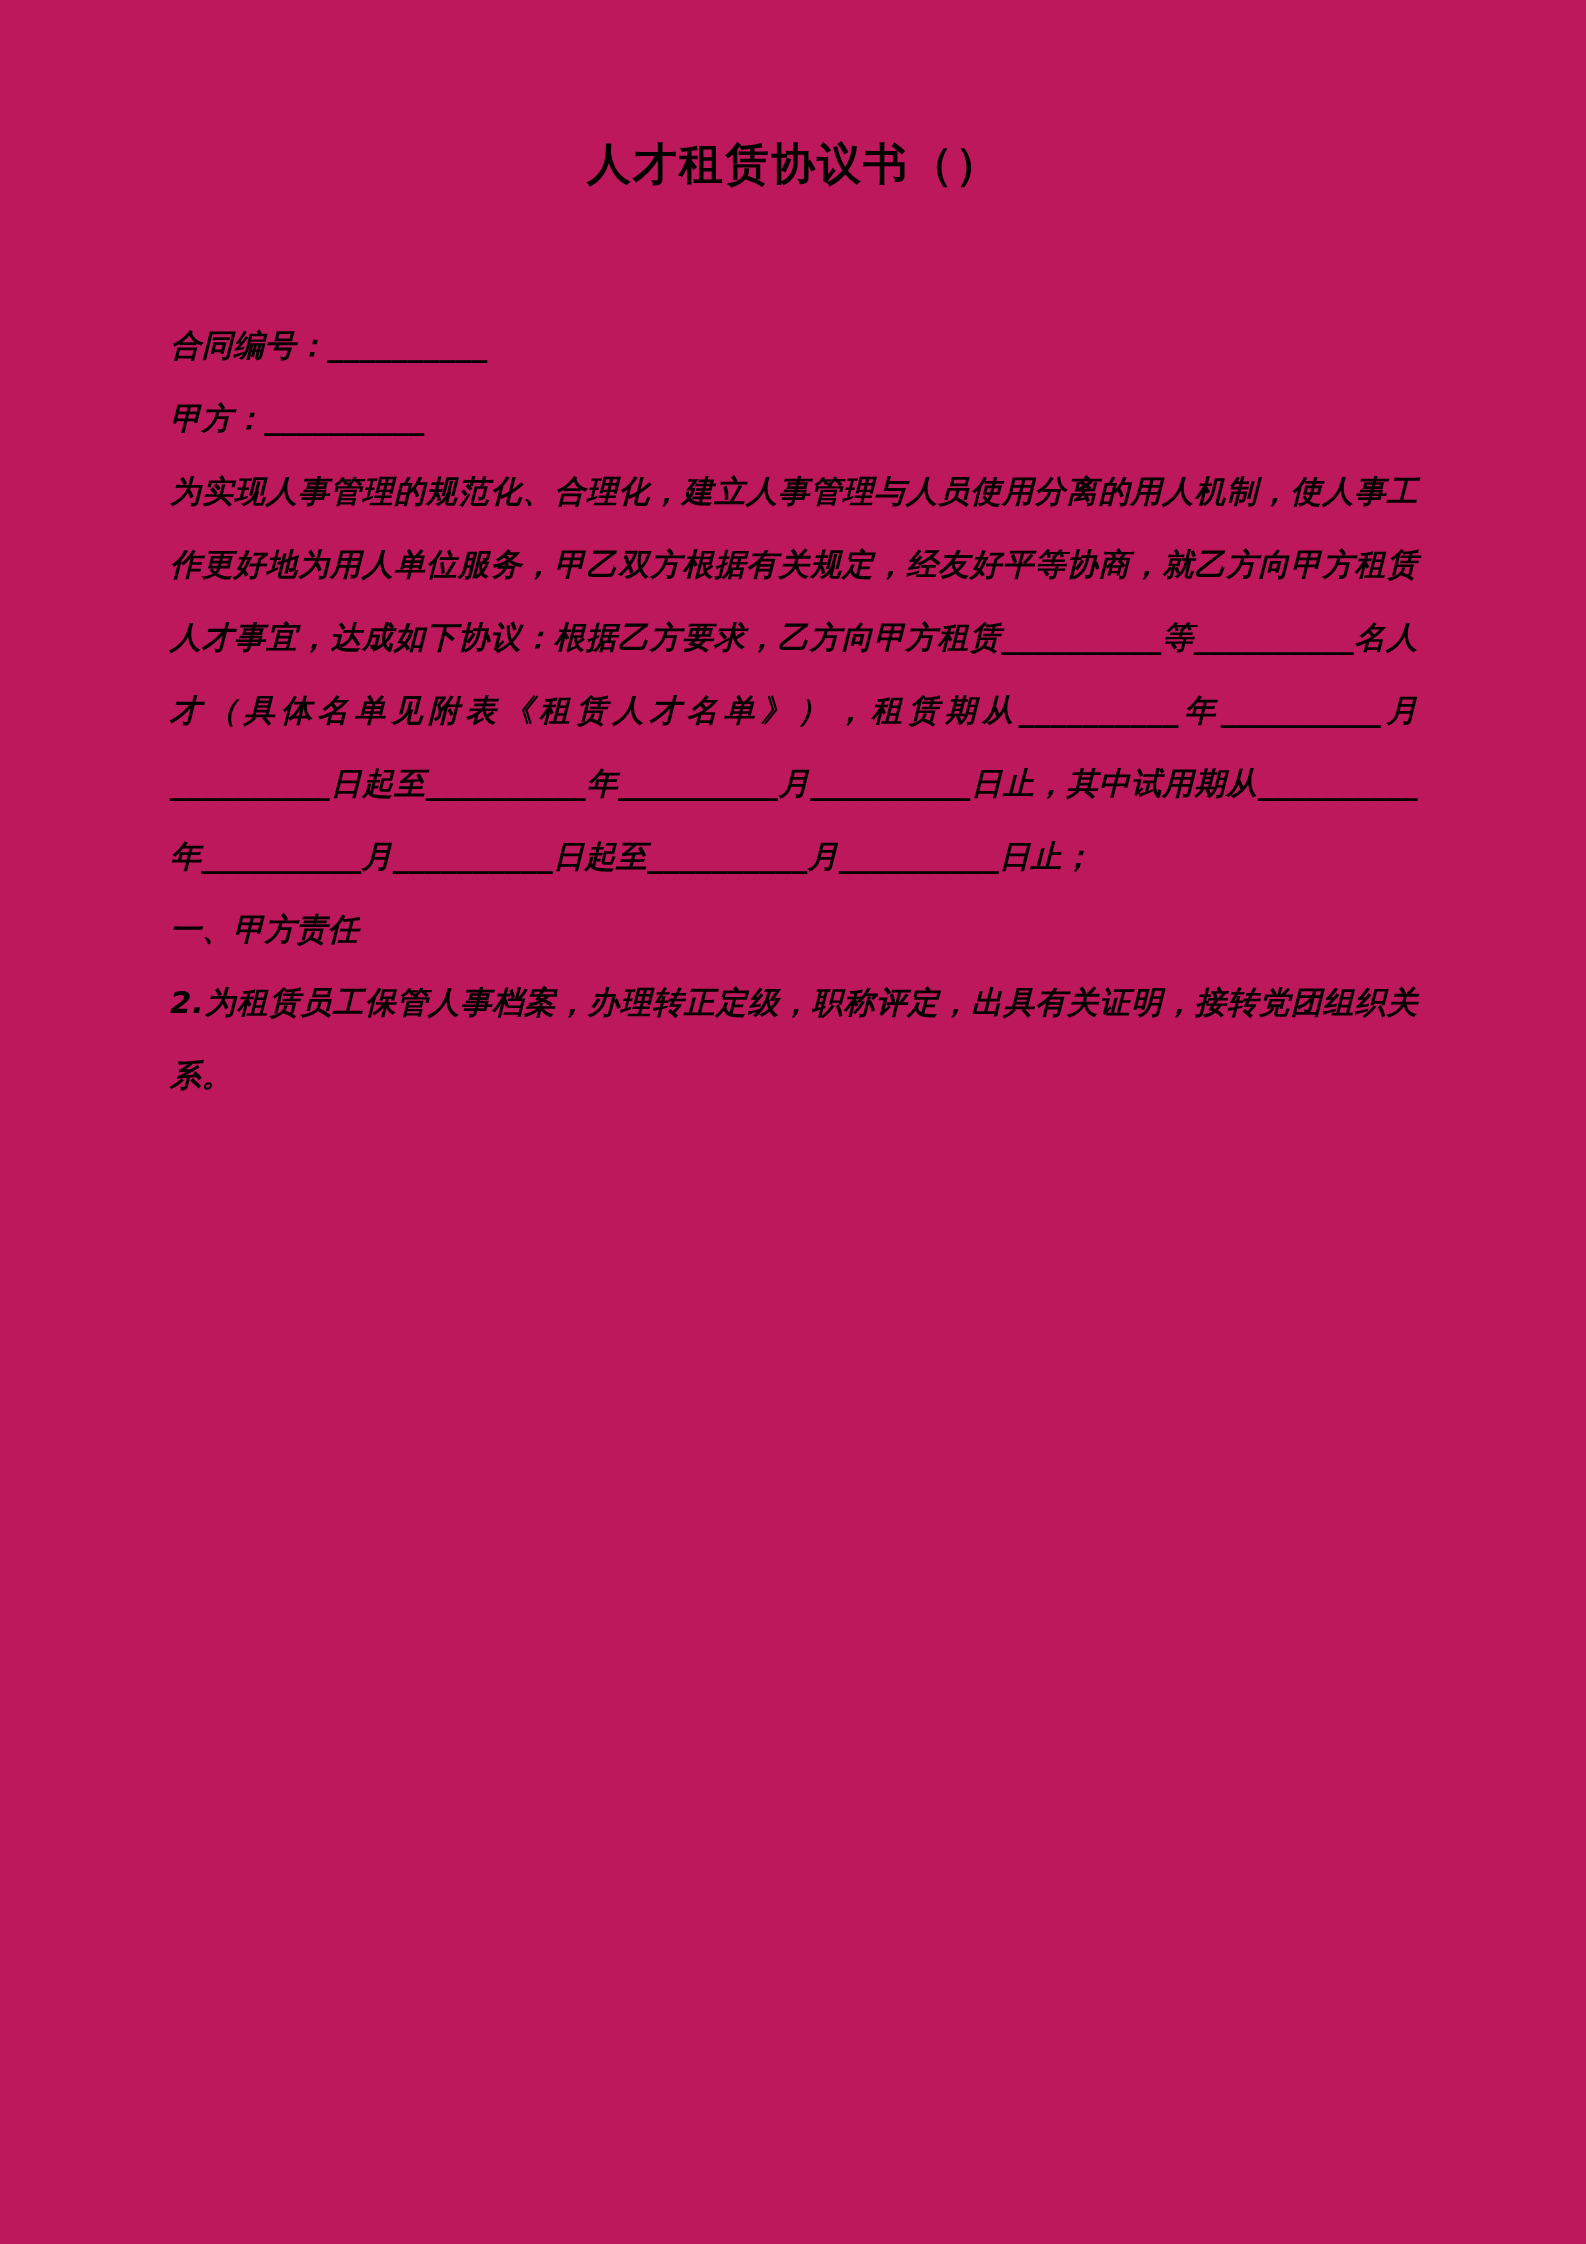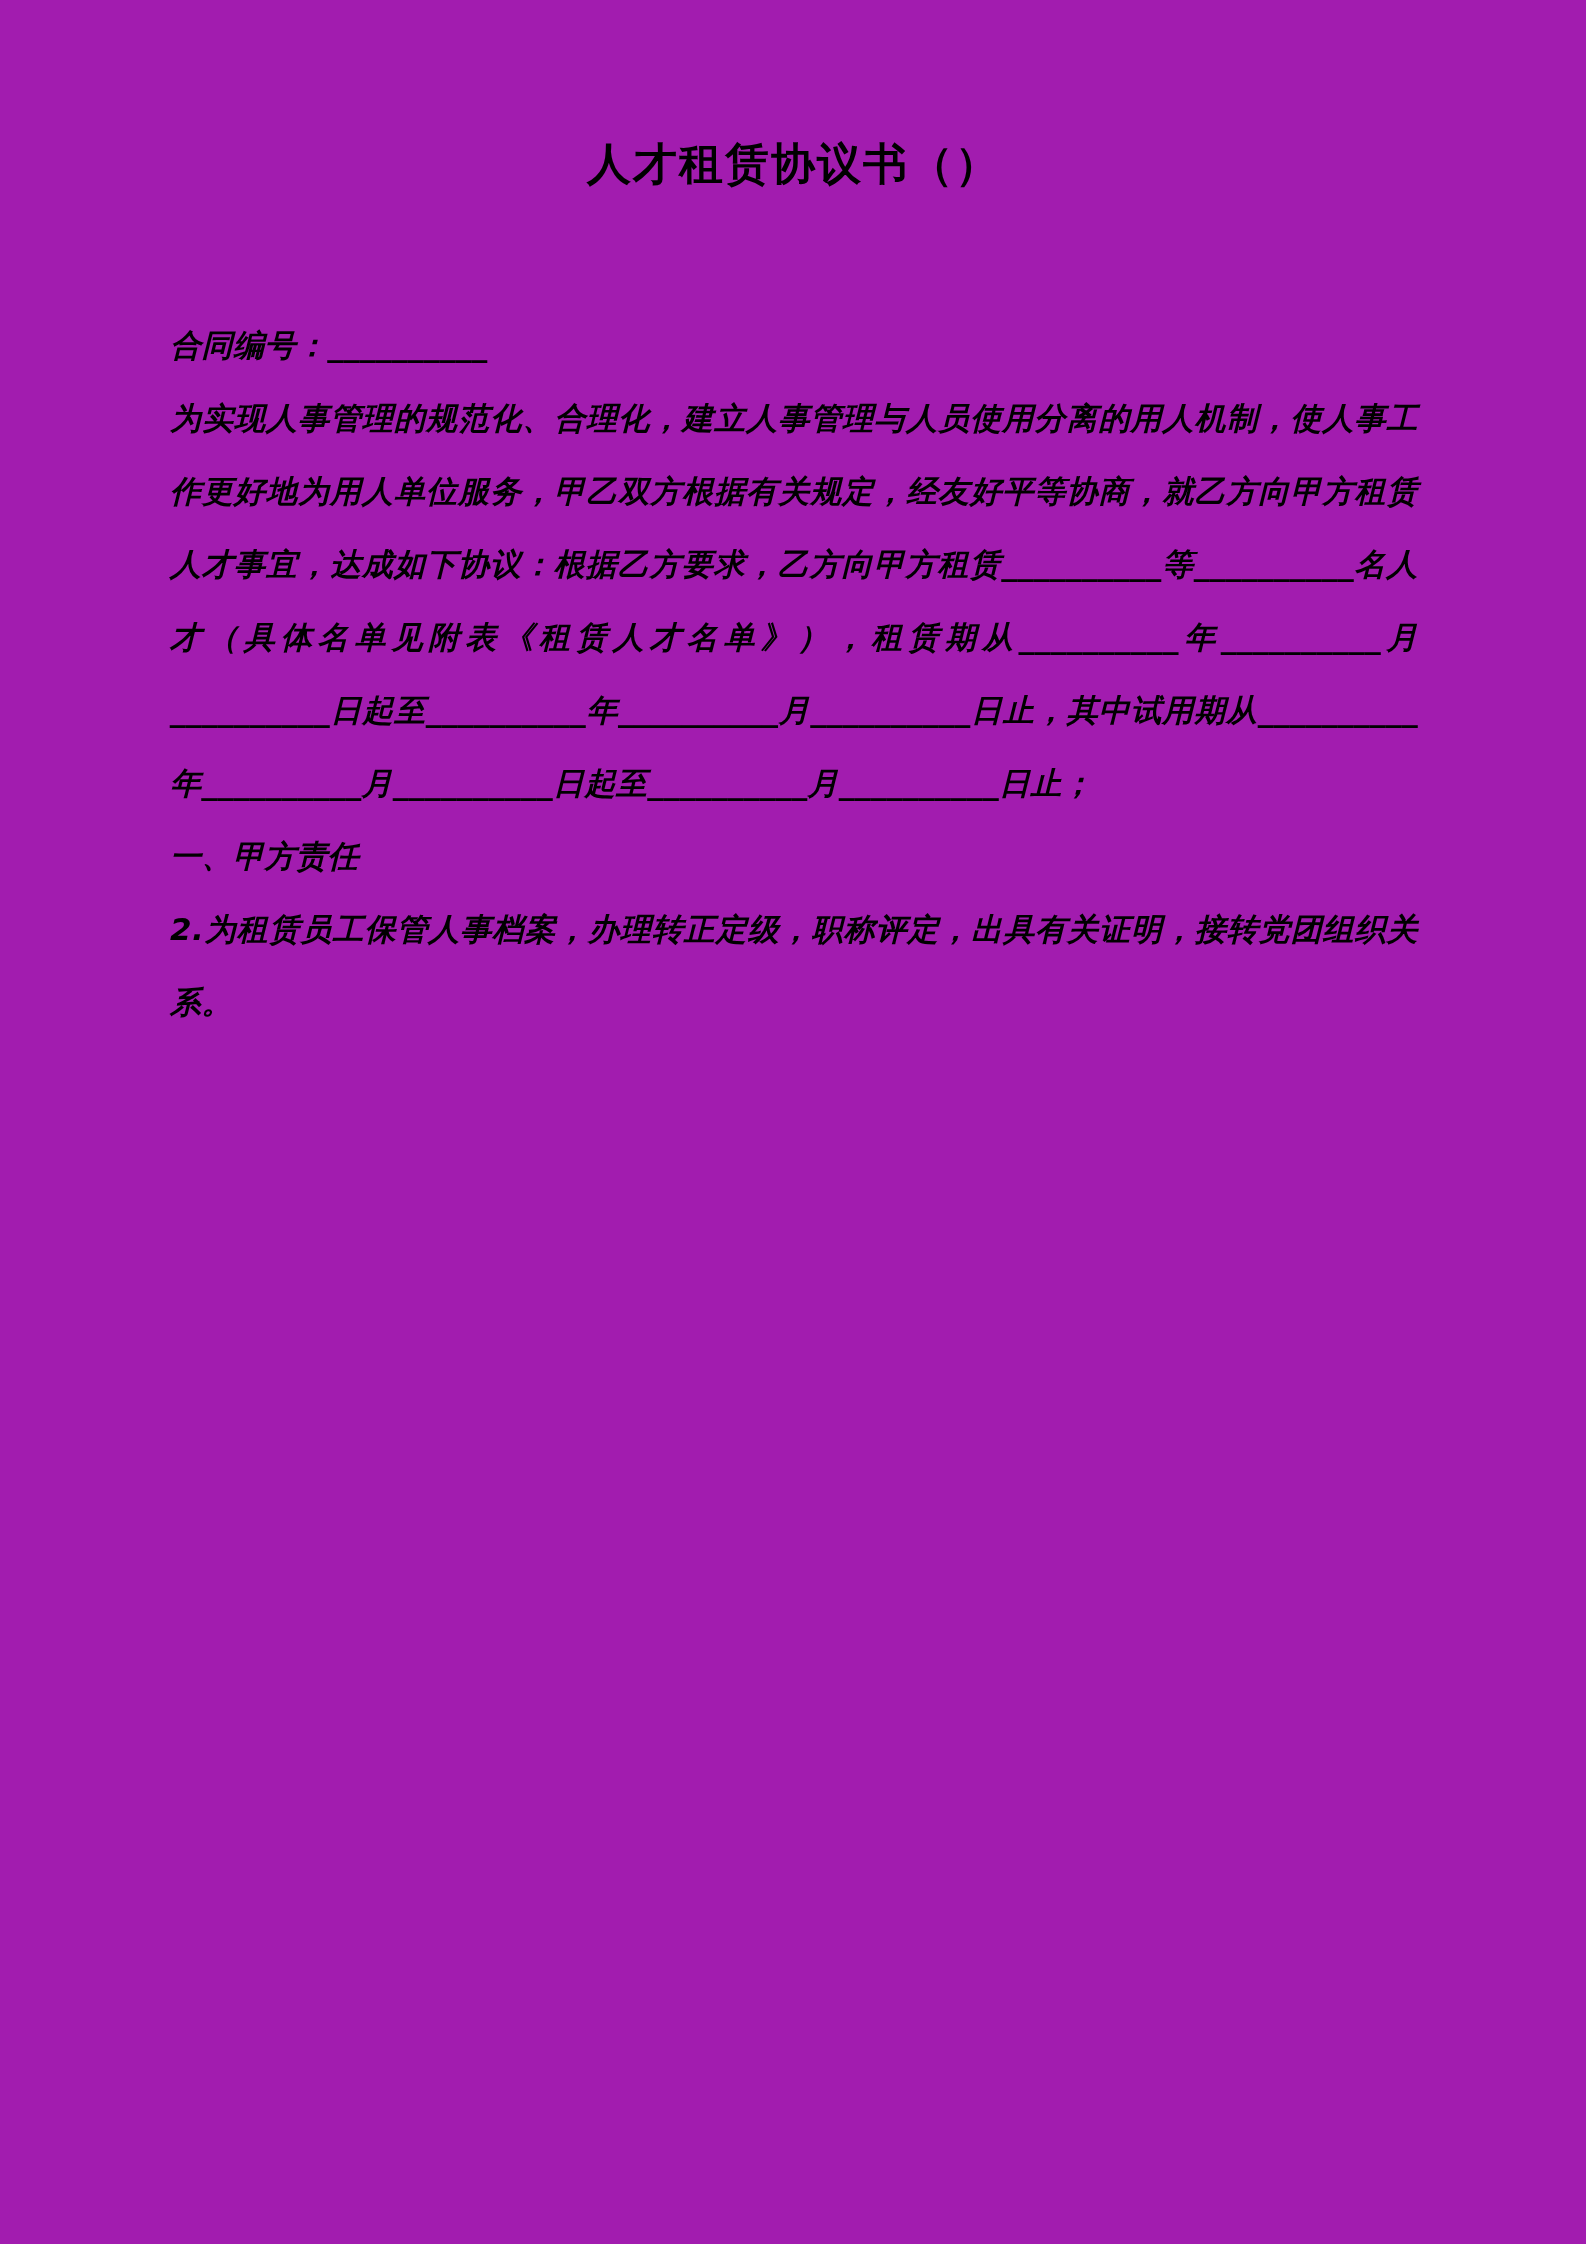--- a/index.html
+++ b/index.html
@@ -5,21 +5,21 @@
   html, body {
     margin: 0;
     padding: 0;
     background: #ffffff;
   }
   .page {
     position: relative;
     width: 1586px;
     height: 2244px;
     margin: 0 auto;
-    background: #a21caf;
+    background: #be185d;
     box-sizing: border-box;
     padding: 138px 168px 0 170px;
     font-family: "DejaVu Sans", "Liberation Sans", sans-serif;
     color: #000000;
     overflow: hidden;
   }
   .doc-title {
     text-align: center;
     font-size: 44px;
     font-weight: 700;
@@ -45,20 +45,21 @@
 </style>
 </head>
 <body>
 
 <div class="page">
   <h1 class="doc-title">人才租赁协议书（）</h1>
 
   <div class="doc-body">
     <p>合同编号：__________</p>
 
+    <p>甲方：__________</p>
 
 
     <p class="justify">为实现人事管理的规范化、合理化，建立人事管理与人员使用分离的用人机制，使人事工作更好地为用人单位服务，甲乙双方根据有关规定，经友好平等协商，就乙方向甲方租赁人才事宜，达成如下协议：根据乙方要求，乙方向甲方租赁__________等__________名人才（具体名单见附表《租赁人才名单》），租赁期从__________年__________月__________日起至__________年__________月__________日止，其中试用期从__________年__________月__________日起至__________月__________日止；</p>
 
     <p class="heading">一、甲方责任</p>
 
 
 
     <p class="justify">2.为租赁员工保管人事档案，办理转正定级，职称评定，出具有关证明，接转党团组织关系。</p>
   </div>

